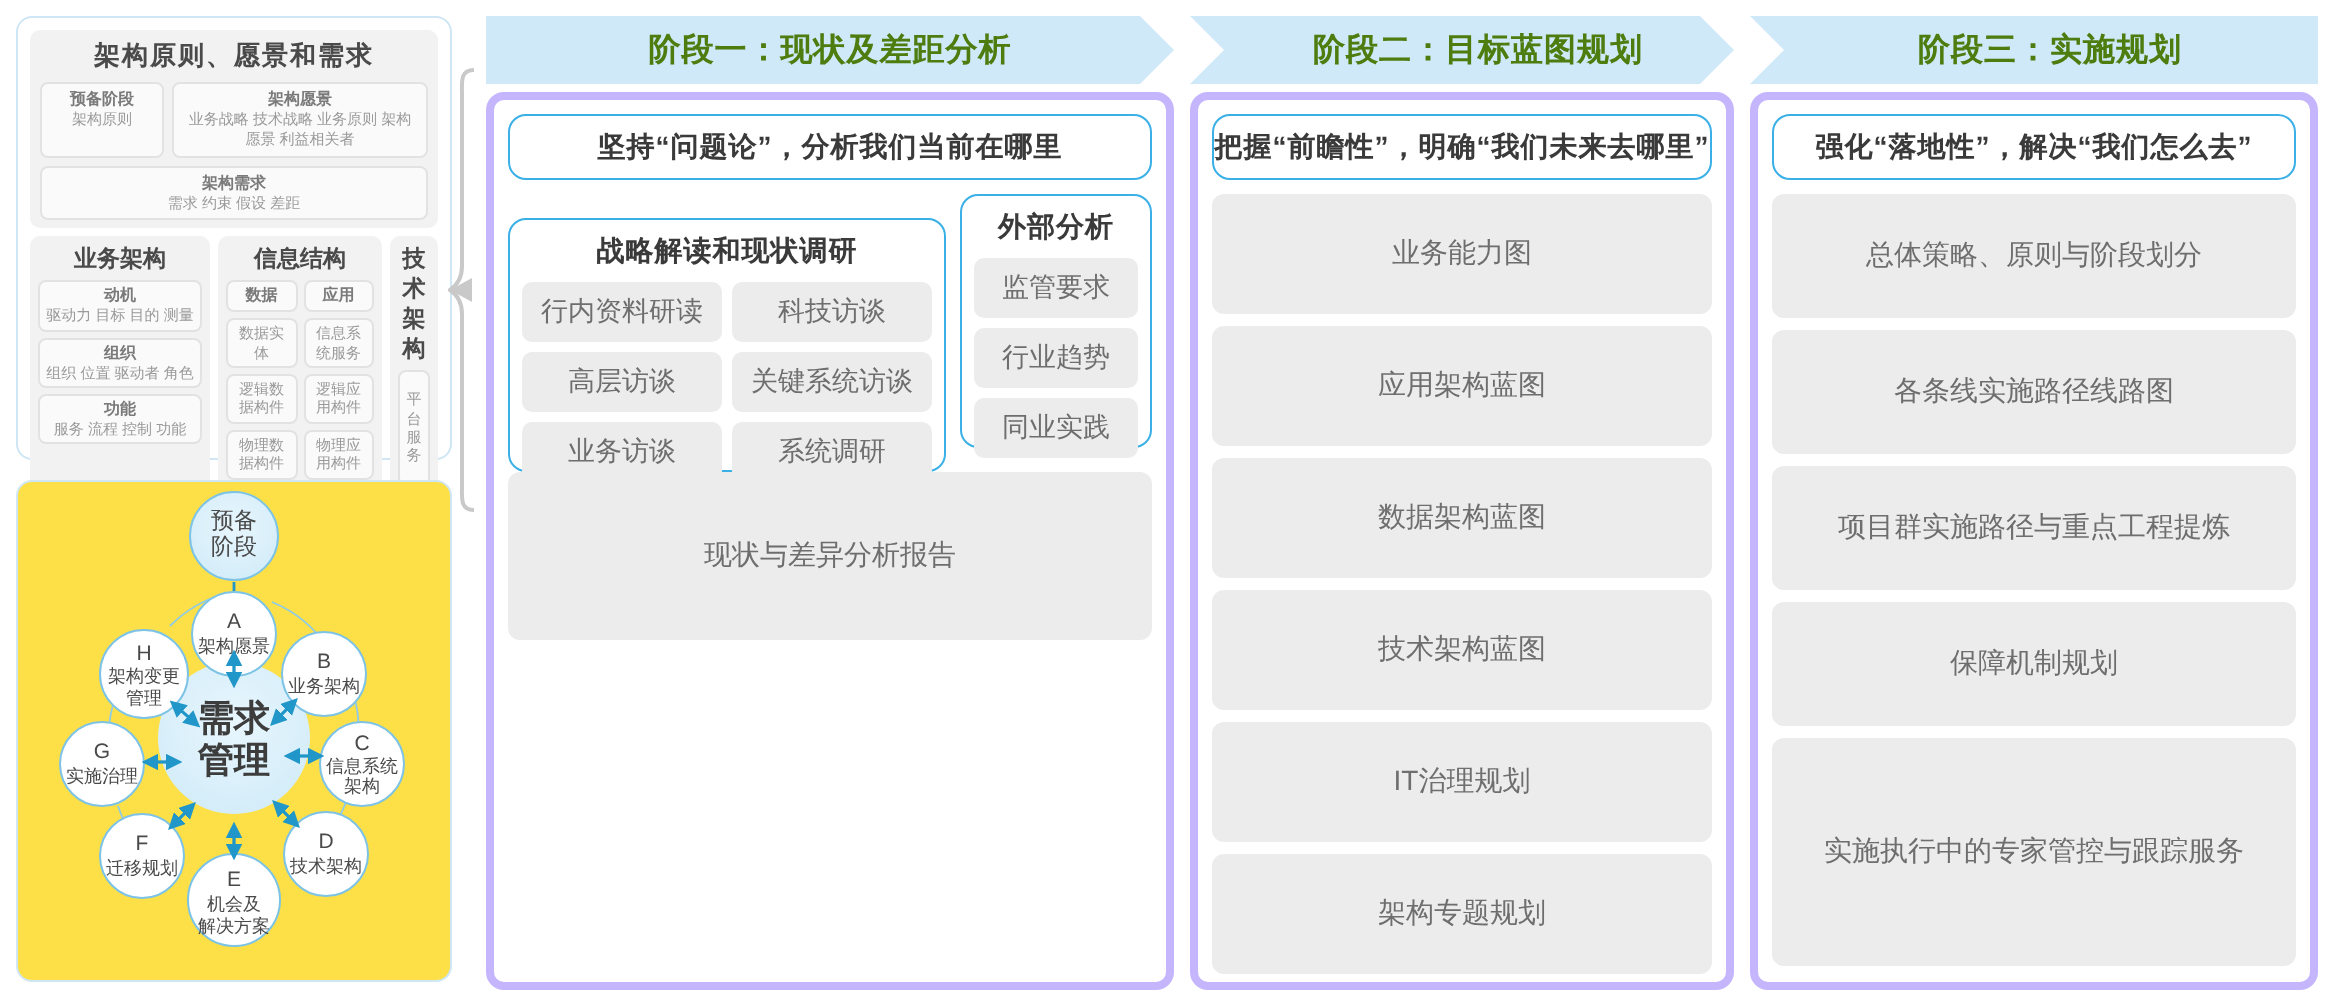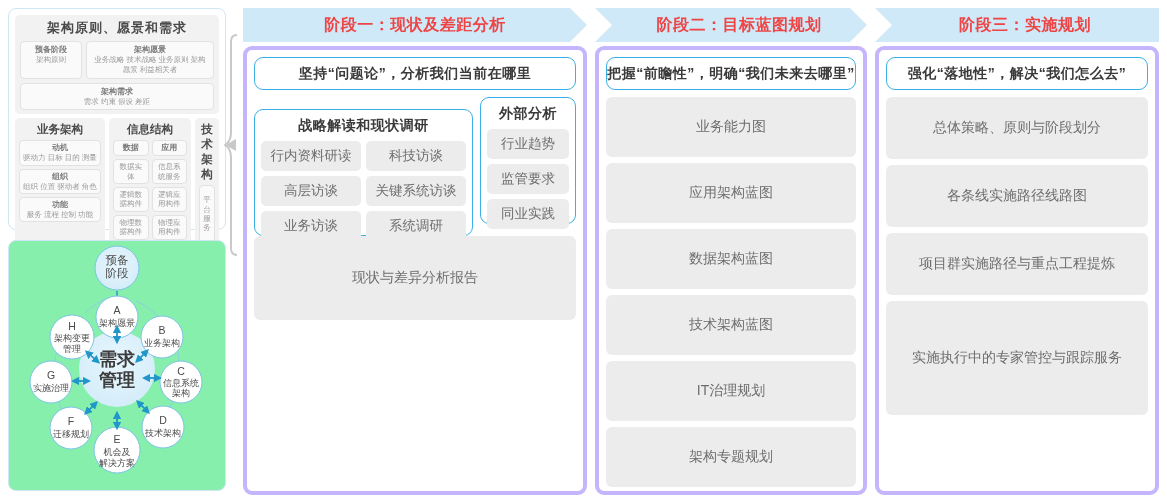--- a/index.html
+++ b/index.html
@@ -53,38 +53,38 @@
   .t-chip .bd{display:block;font-size:7.5px;}
 
   .t-impl{display:flex;gap:4px;align-items:stretch;background:#f2f2f2;border-radius:5px;padding:4px;}
   .t-impl-lbl{font-weight:bold;color:#4a4a4a;font-size:11.5px;display:flex;align-items:center;
     text-align:center;line-height:1.15;width:34px;justify-content:center;}
   .t-impl-cell{flex:1;background:#fafafa;border:1px solid #e2e2e2;border-radius:4px;
     text-align:center;padding:2px 3px;}
 
   .adm-box{
     position:absolute;left:0;top:232px;width:218px;height:251px;
-    box-sizing:border-box;border:1px solid #cfe6f4;border-radius:8px;background:#86efac;
+    box-sizing:border-box;border:1px solid #cfe6f4;border-radius:8px;background:#fde047;
   }
 
   
   .brace{position:absolute;left:224px;top:33px;width:26px;height:225px;}
 
   
   .phase{position:absolute;top:8px;}
   .ph1{left:243px;width:344px;}
   .ph2{left:595px;width:272px;}
   .ph3{left:875px;width:284px;}
 
   .ph-head{position:relative;height:34px;}
   .ph-head svg{position:absolute;left:0;top:0;}
   .ph-head span{
     position:absolute;left:0;top:0;right:0;height:34px;
     display:flex;align-items:center;justify-content:center;
-    font-size:16px;font-weight:bold;color:#ef4444;letter-spacing:.5px;
+    font-size:16px;font-weight:bold;color:#4d7c0f;letter-spacing:.5px;
   }
   .ph2 .ph-head span,.ph3 .ph-head span{padding-left:16px;}
 
   .ph-body{
     margin-top:4px;box-sizing:border-box;
     border:4px solid #c4b5fd;border-radius:9px;background:#fff;
     padding:7px;
   }
   .ph1 .ph-body{height:449px;}
   .ph2 .ph-body{height:449px;}
@@ -361,22 +361,22 @@
               <div class="chip">业务访谈</div>
               <div class="chip">系统调研</div>
             </div>
           </div>
         </div>
 
         <div class="col-side">
           <div class="group" style="margin-bottom:0;height:127px;">
             <div class="group-title">外部分析</div>
             <div class="stack">
+              <div class="chip">监管要求</div>
               <div class="chip">行业趋势</div>
-              <div class="chip">监管要求</div>
               <div class="chip">同业实践</div>
             </div>
           </div>
         </div>
       </div>
 
 
       <div class="report">现状与差异分析报告</div>
     </div>
   </div>
@@ -407,18 +407,19 @@
         <path d="M0,0 L284,0 L284,34 L0,34 L17,17 Z" fill="#cfe9f8"></path>
       </svg>
       <span>阶段三：实施规划</span>
     </div>
     <div class="ph-body">
       <div class="slogan">强化“落地性”，解决“我们怎么去”</div>
       <div>
         <div class="bigchip" style="height:62px;">总体策略、原则与阶段划分</div>
         <div class="bigchip" style="height:62px;">各条线实施路径线路图</div>
         <div class="bigchip" style="height:62px;">项目群实施路径与重点工程提炼</div>
+        <div class="bigchip" style="height:62px;">保障机制规划</div>
         <div class="bigchip" style="height:114px;margin-bottom:0;">实施执行中的专家管控与跟踪服务</div>
       </div>
     </div>
   </div>
 
 </div>
 
 </body></html>

